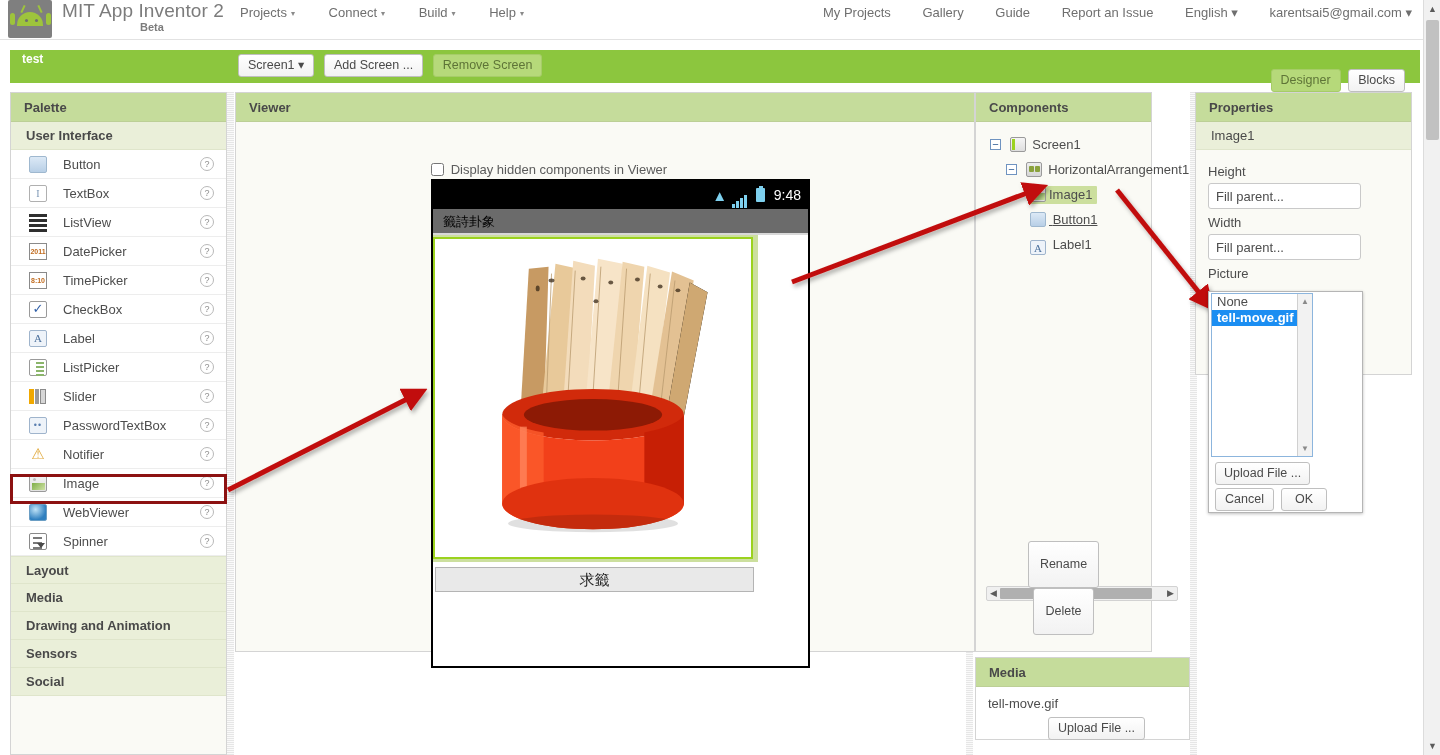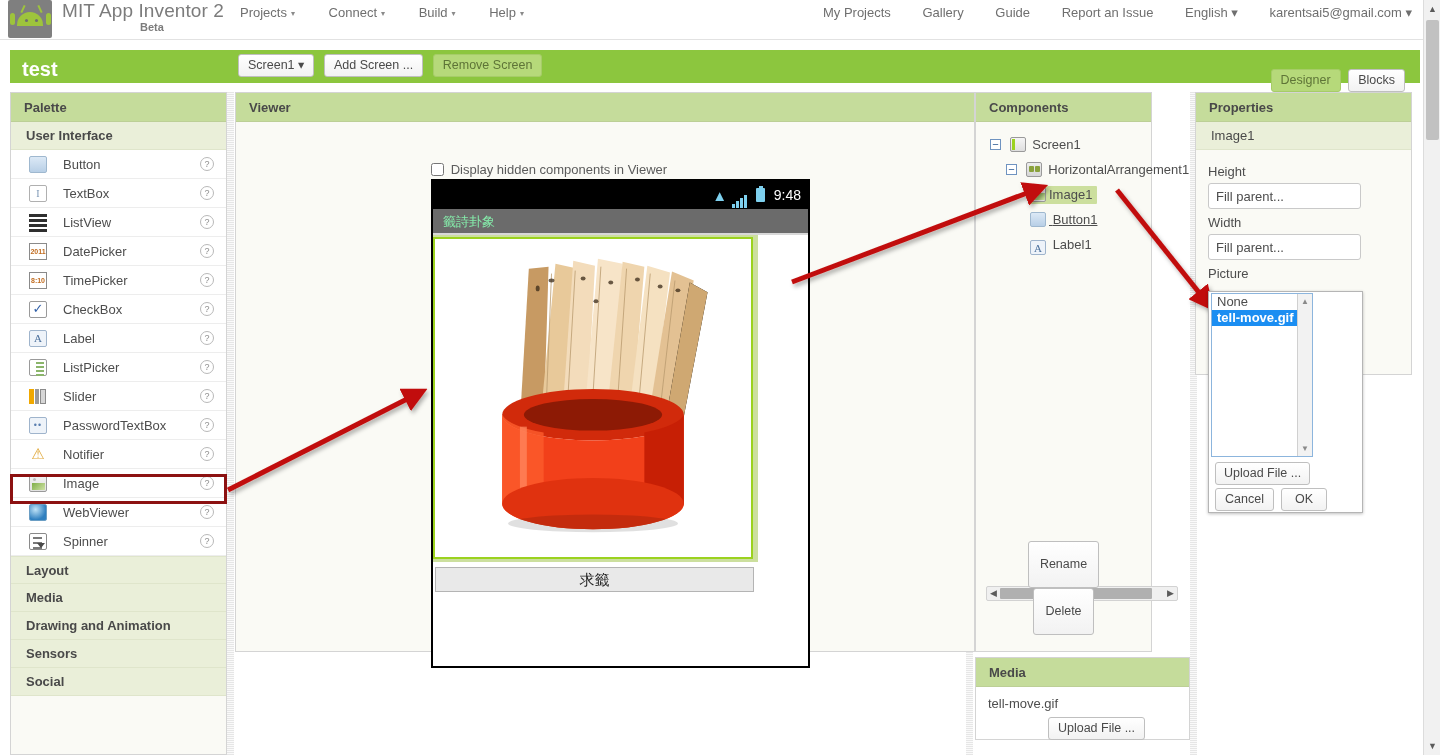--- a/index.html
+++ b/index.html
@@ -61,22 +61,22 @@
     display: inline-block; margin-left: 28px;
     color: #6f6f6f; font-size: 13px; cursor: pointer;
   }
 
   
   .projectbar {
     position: absolute; left: 10px; top: 50px; width: 1410px; height: 33px;
     background: #8cc63e;
   }
   .project-title {
-    position: absolute; left: 12px; top: 8px;
-    color: #ffffff; font-weight: bold; font-size: 20px;
+    position: absolute; left: 12px; top: 2px;
+    color: #ffffff; font-weight: bold; font-size: 12px;
   }
   .btn {
     display: inline-block;
     border: 1px solid #bfbfbf;
     border-radius: 3px;
     background: linear-gradient(#ffffff, #f2f2f2);
     color: #4a4a4a;
     font-size: 12.5px;
     padding: 3px 9px;
     cursor: pointer;
@@ -177,21 +177,21 @@
   }
   .wifi-ic { display: inline-block; color: #7ed0ee; font-size: 15px; vertical-align: -1px; }
   .sig-ic { display: inline-block; vertical-align: -2px; margin-left: 1px; }
   .sig-ic i { display: inline-block; width: 3px; background: #7ed0ee; margin-right: 1px; vertical-align: bottom; }
   .batt-ic {
     display: inline-block; width: 9px; height: 14px; background: #7ed0ee;
     border-radius: 1px; vertical-align: -2px; margin: 0 5px 0 4px; position: relative;
   }
   .batt-ic:after { content:""; position:absolute; left:3px; top:-2px; width:4px; height:2px; background:#7ed0ee; }
   .phone-title {
-    height: 26px; background: #6b6b6b; color: #86efac;
+    height: 26px; background: #6b6b6b; color: #000000;
     font-size: 13px; line-height: 26px; padding-left: 10px;
     border-bottom: 2px solid #d8d8d8;
   }
   .phone-screen { position: relative; height: 429px; background: #ffffff; }
   .harr {
     position: absolute; left: 0; top: 0; width: 325px; height: 327px;
     background: #ccdf9e;
     border-right: 0;
   }
   .img-comp {

